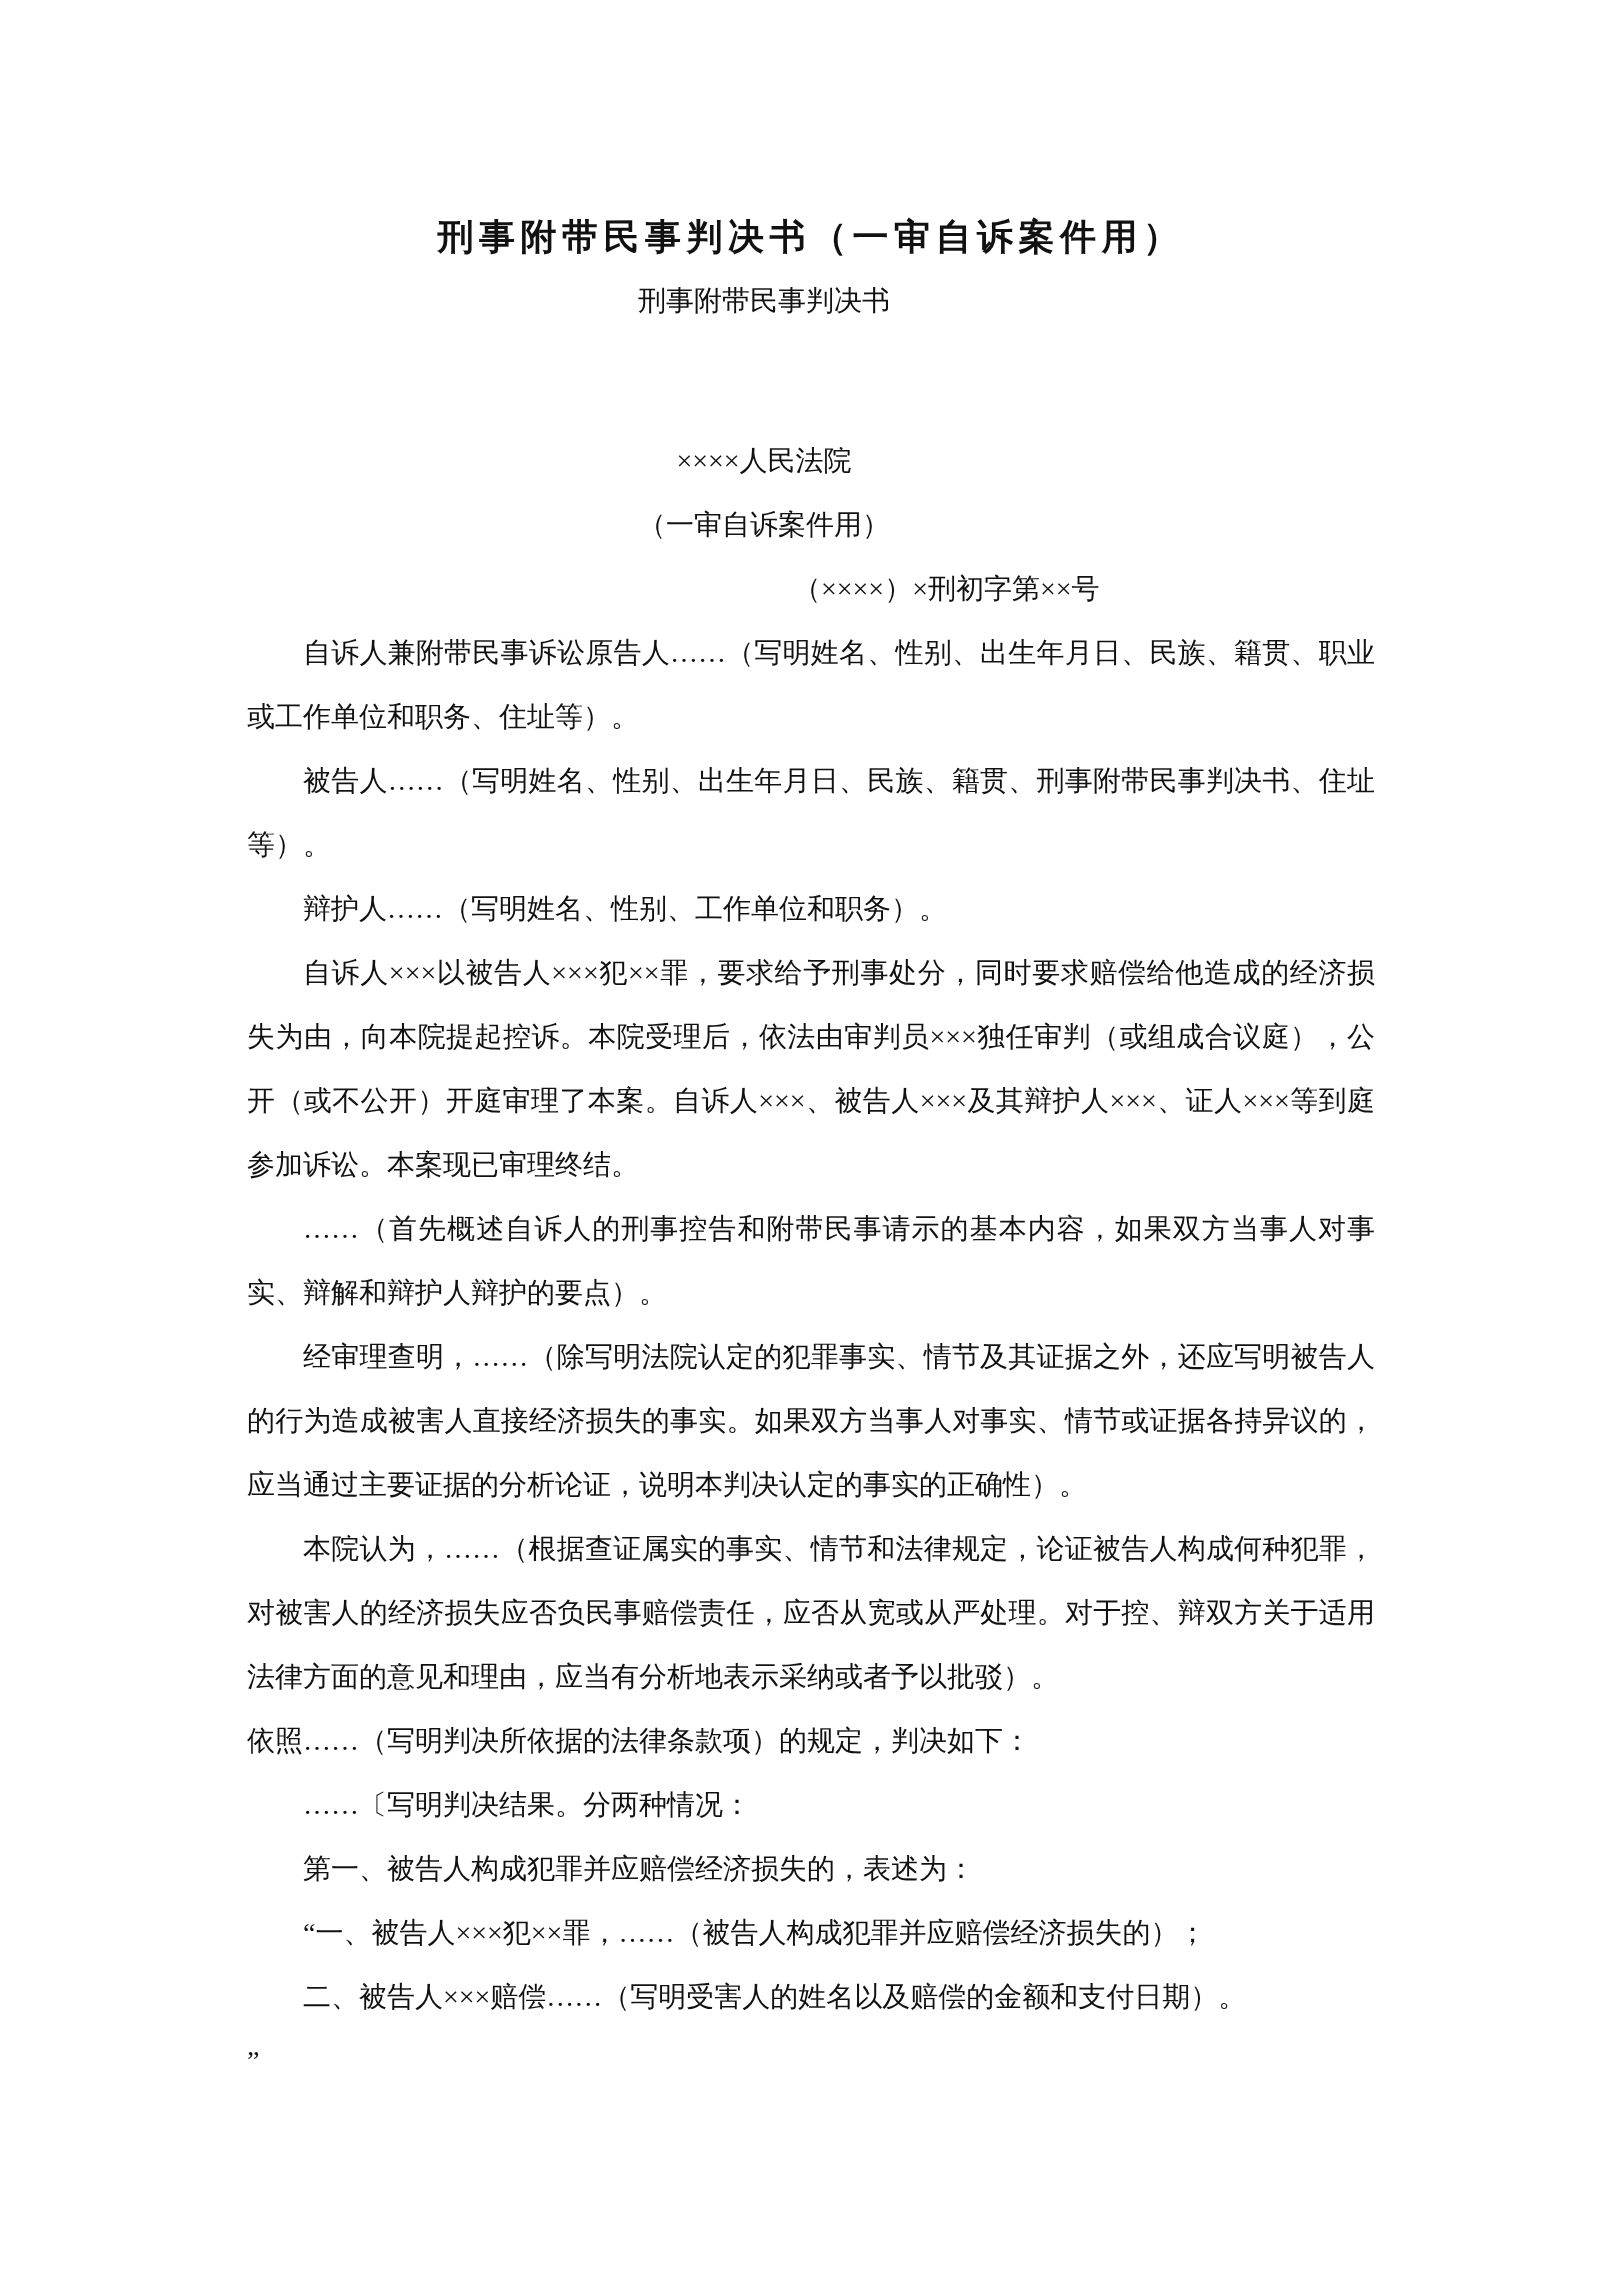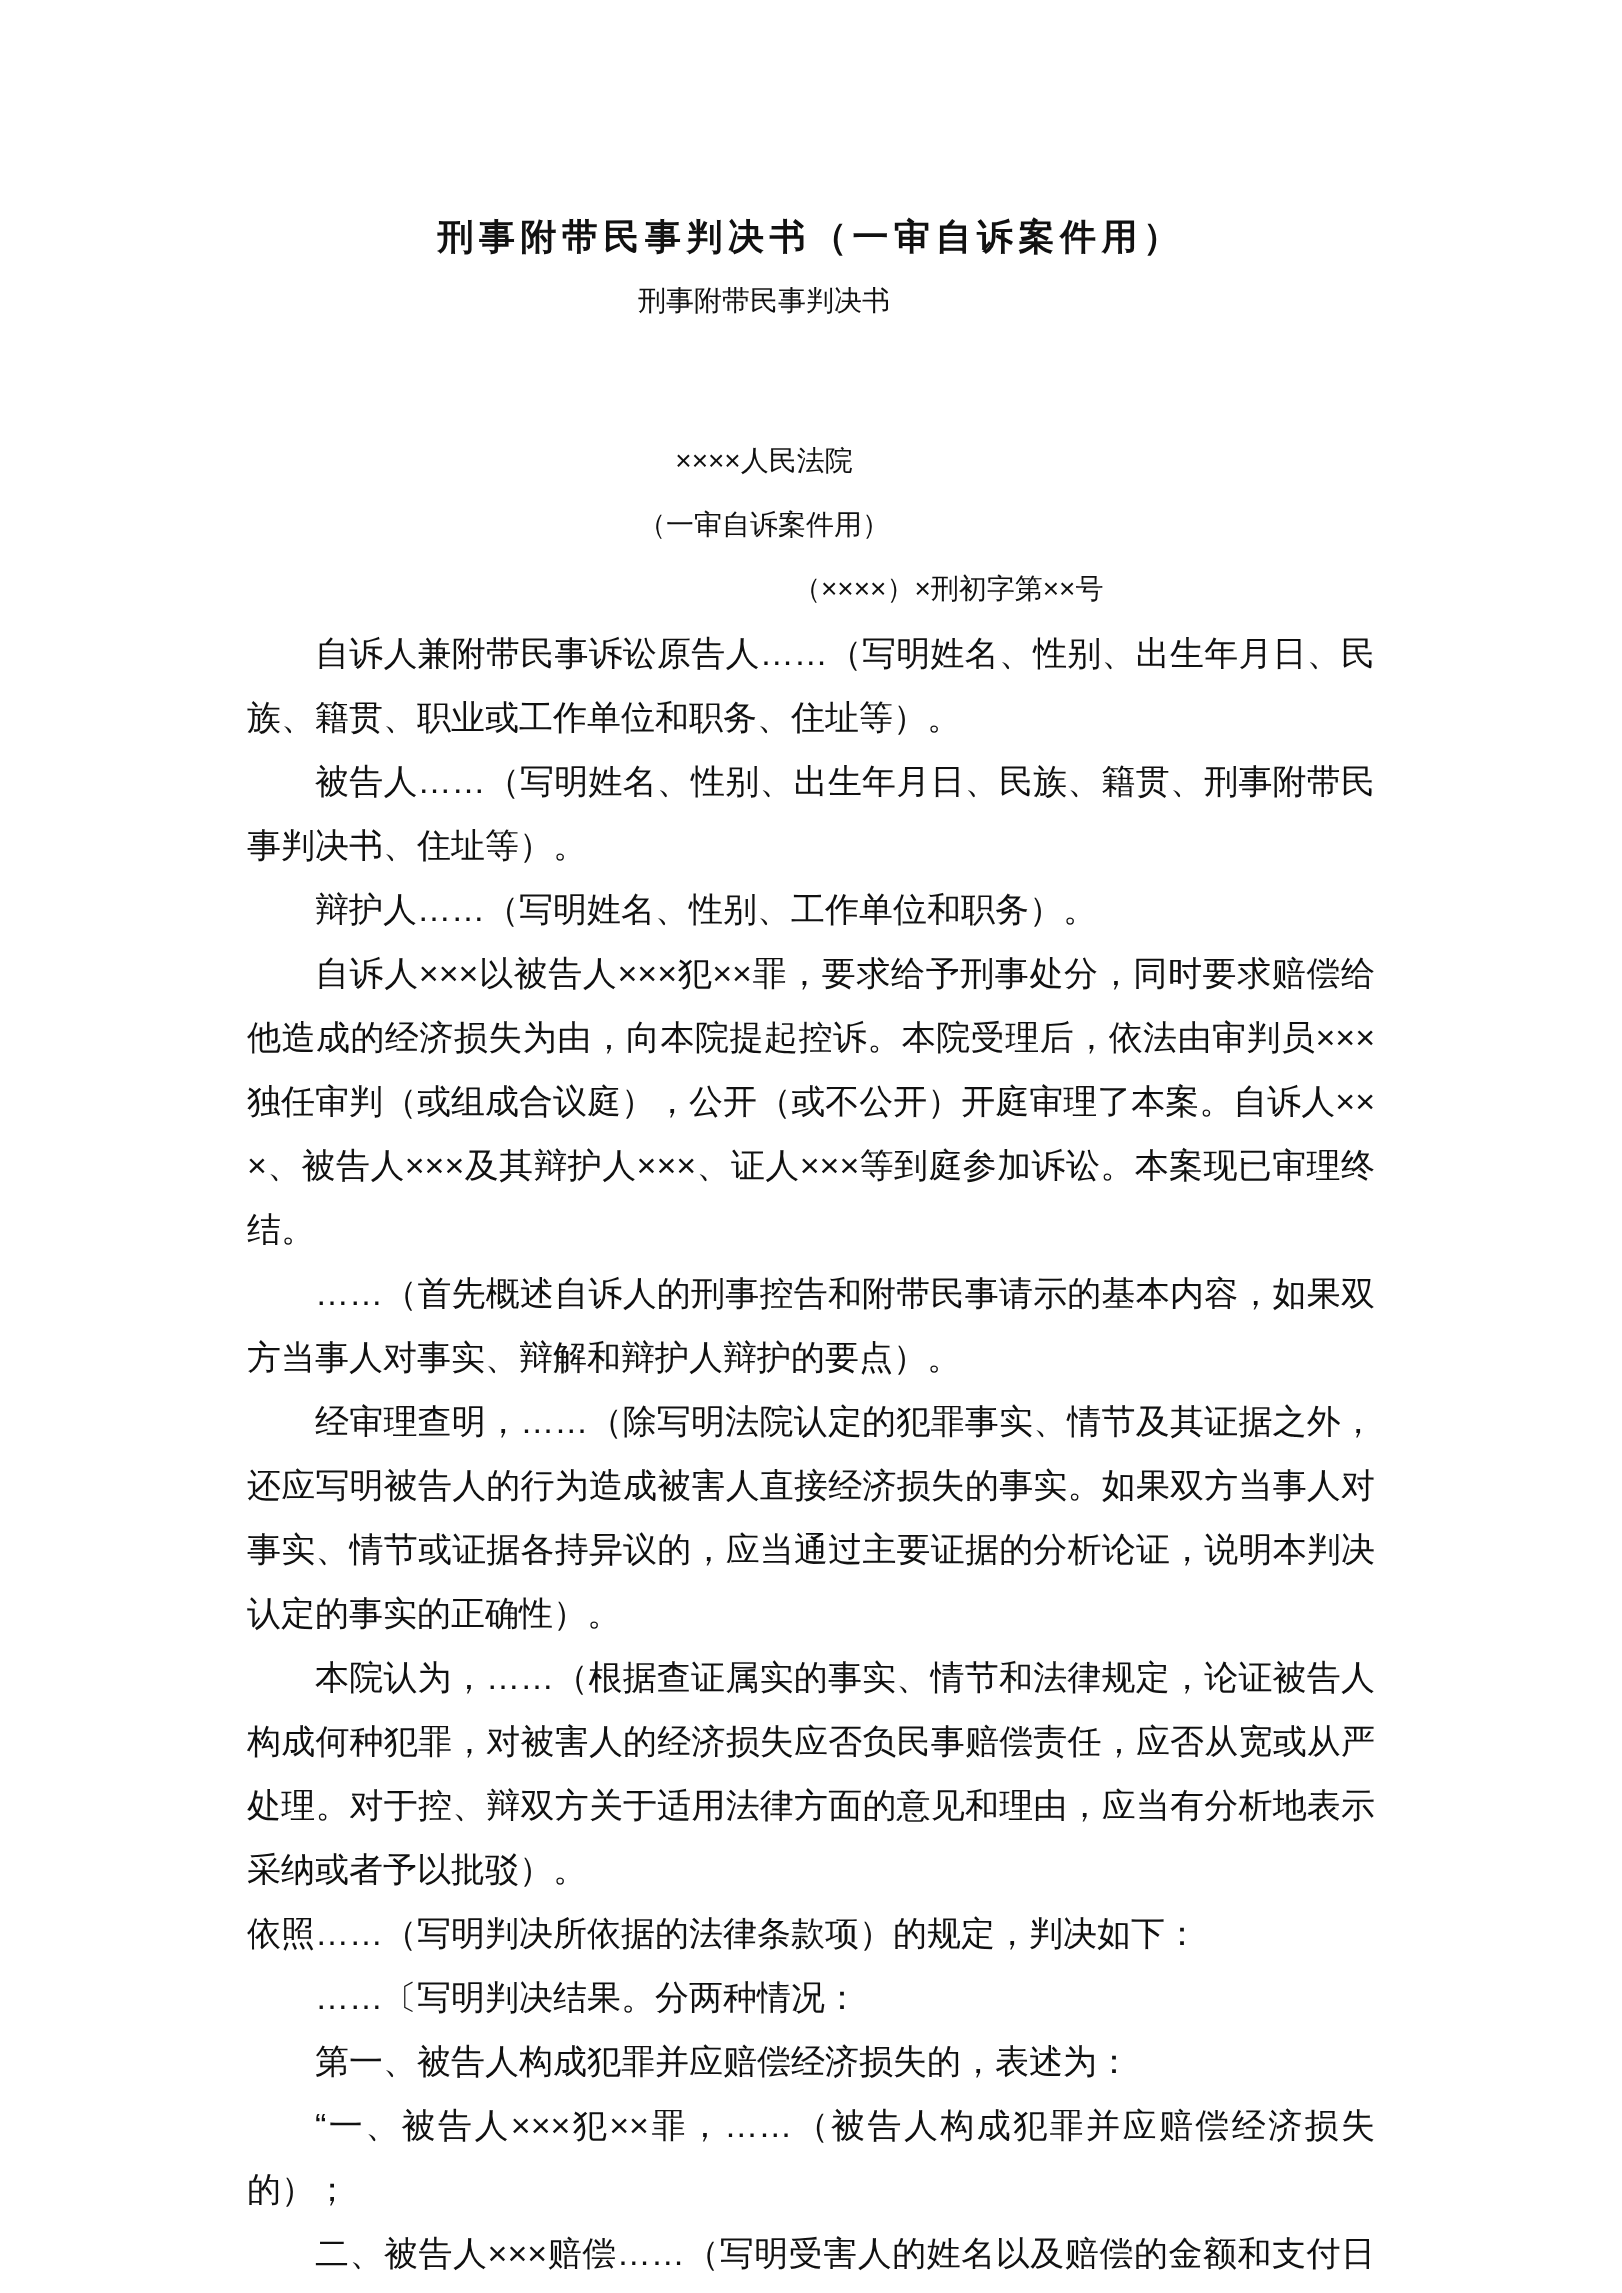--- a/index.html
+++ b/index.html
@@ -6,21 +6,21 @@
     margin: 0;
     padding: 0;
     background: #ffffff;
   }
   .page {
     position: relative;
     width: 1623px;
     height: 2294px;
     background: #ffffff;
     color: #111111;
-    font-family: Liberation Sans, sans-serif;
+    font-family: Liberation Serif, serif;
     overflow: hidden;
   }
   .content {
     position: absolute;
     left: 247px;
     top: 0;
     width: 1128px;
   }
   .doc-title {
     margin: 205px 0 0 0;
@@ -46,21 +46,21 @@
   .case-line {
     margin: 0;
     padding-left: 546px;
     font-size: 28px;
     line-height: 64px;
     text-align: left;
     white-space: nowrap;
   }
   .para {
     margin: 0;
-    font-size: 34px;
+    font-size: 28px;
     line-height: 64px;
     text-align: justify;
     text-indent: 2em;
     word-break: break-all;
     overflow-wrap: anywhere;
   }
   .para.no-indent {
     text-indent: 0;
   }
 </style>

